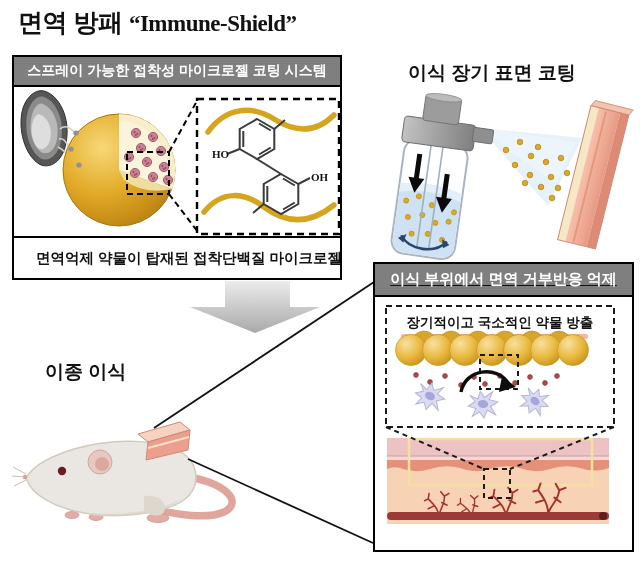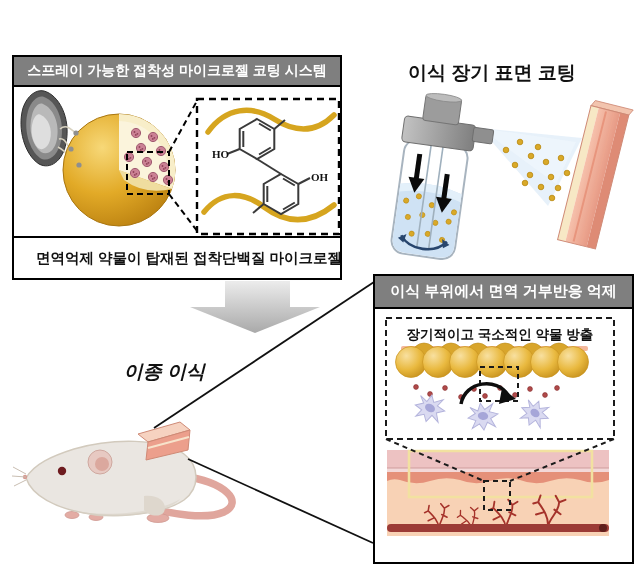--- a/index.html
+++ b/index.html
@@ -12,33 +12,36 @@
   
   .panel{border:2px solid #000;background:#fff;box-sizing:border-box;}
   .panel-header{background:#7f7f7f;color:#fff;font-weight:bold;text-align:center;
                 border-bottom:2px solid #000;box-sizing:border-box;display:flex;
                 align-items:center;justify-content:center;white-space:nowrap;}
   #left-panel{left:12px;top:55px;width:330px;height:225px;}
   #left-panel .panel-header{height:30px;font-size:14px;}
   #left-caption{position:absolute;left:0;bottom:0;width:100%;height:42px;border-top:2px solid #000;
                 display:flex;align-items:center;justify-content:center;font-weight:bold;font-size:14.5px;
                 box-sizing:border-box;background:#fff;white-space:nowrap;padding-left:24px;}
-  #right-panel{left:373px;top:274px;width:261px;height:290px;}
+  #right-panel{left:373px;top:262px;width:261px;height:290px;text-decoration:underline;}
   #right-panel .panel-header{height:33px;font-size:15px;}
   #spray-title{left:408px;top:48px;font-weight:bold;font-size:19px;white-space:nowrap;margin-top:12px;}
-  #animal-label{left:45px;top:360px;width:160px;text-align:right;font-weight:bold;font-size:19px;line-height:1.3;font-style:italic;}
+  #animal-label{left:45px;top:360px;width:160px;text-align:left;font-weight:bold;font-size:19px;line-height:1.3;}
   svg{display:block;}
   svg text{font-family:"Liberation Sans", sans-serif;}
   .serifsm{font-family:"Liberation Serif", serif;font-weight:bold;}
 </style>
 </head>
 <body>
 
 <div id="stage">
 
+  <div id="page-title" class="abs">
+    <span>면역 방패 </span><span class="en">“Immune-Shield”</span>
+  </div>
 
   <div id="spray-title" class="abs">이식 장기 표면 코팅</div>
 
   <div id="left-panel" class="abs panel">
     <div class="panel-header">스프레이 가능한 접착성 마이크로젤 코팅 시스템</div>
     <svg width="326" height="151" viewBox="0 0 326 151">
       <defs>
         <radialGradient id="gGold" cx="35%" cy="30%" r="75%">
           <stop offset="0%" stop-color="#f7d878"></stop>
             <stop offset="55%" stop-color="#e2aa27"></stop>

